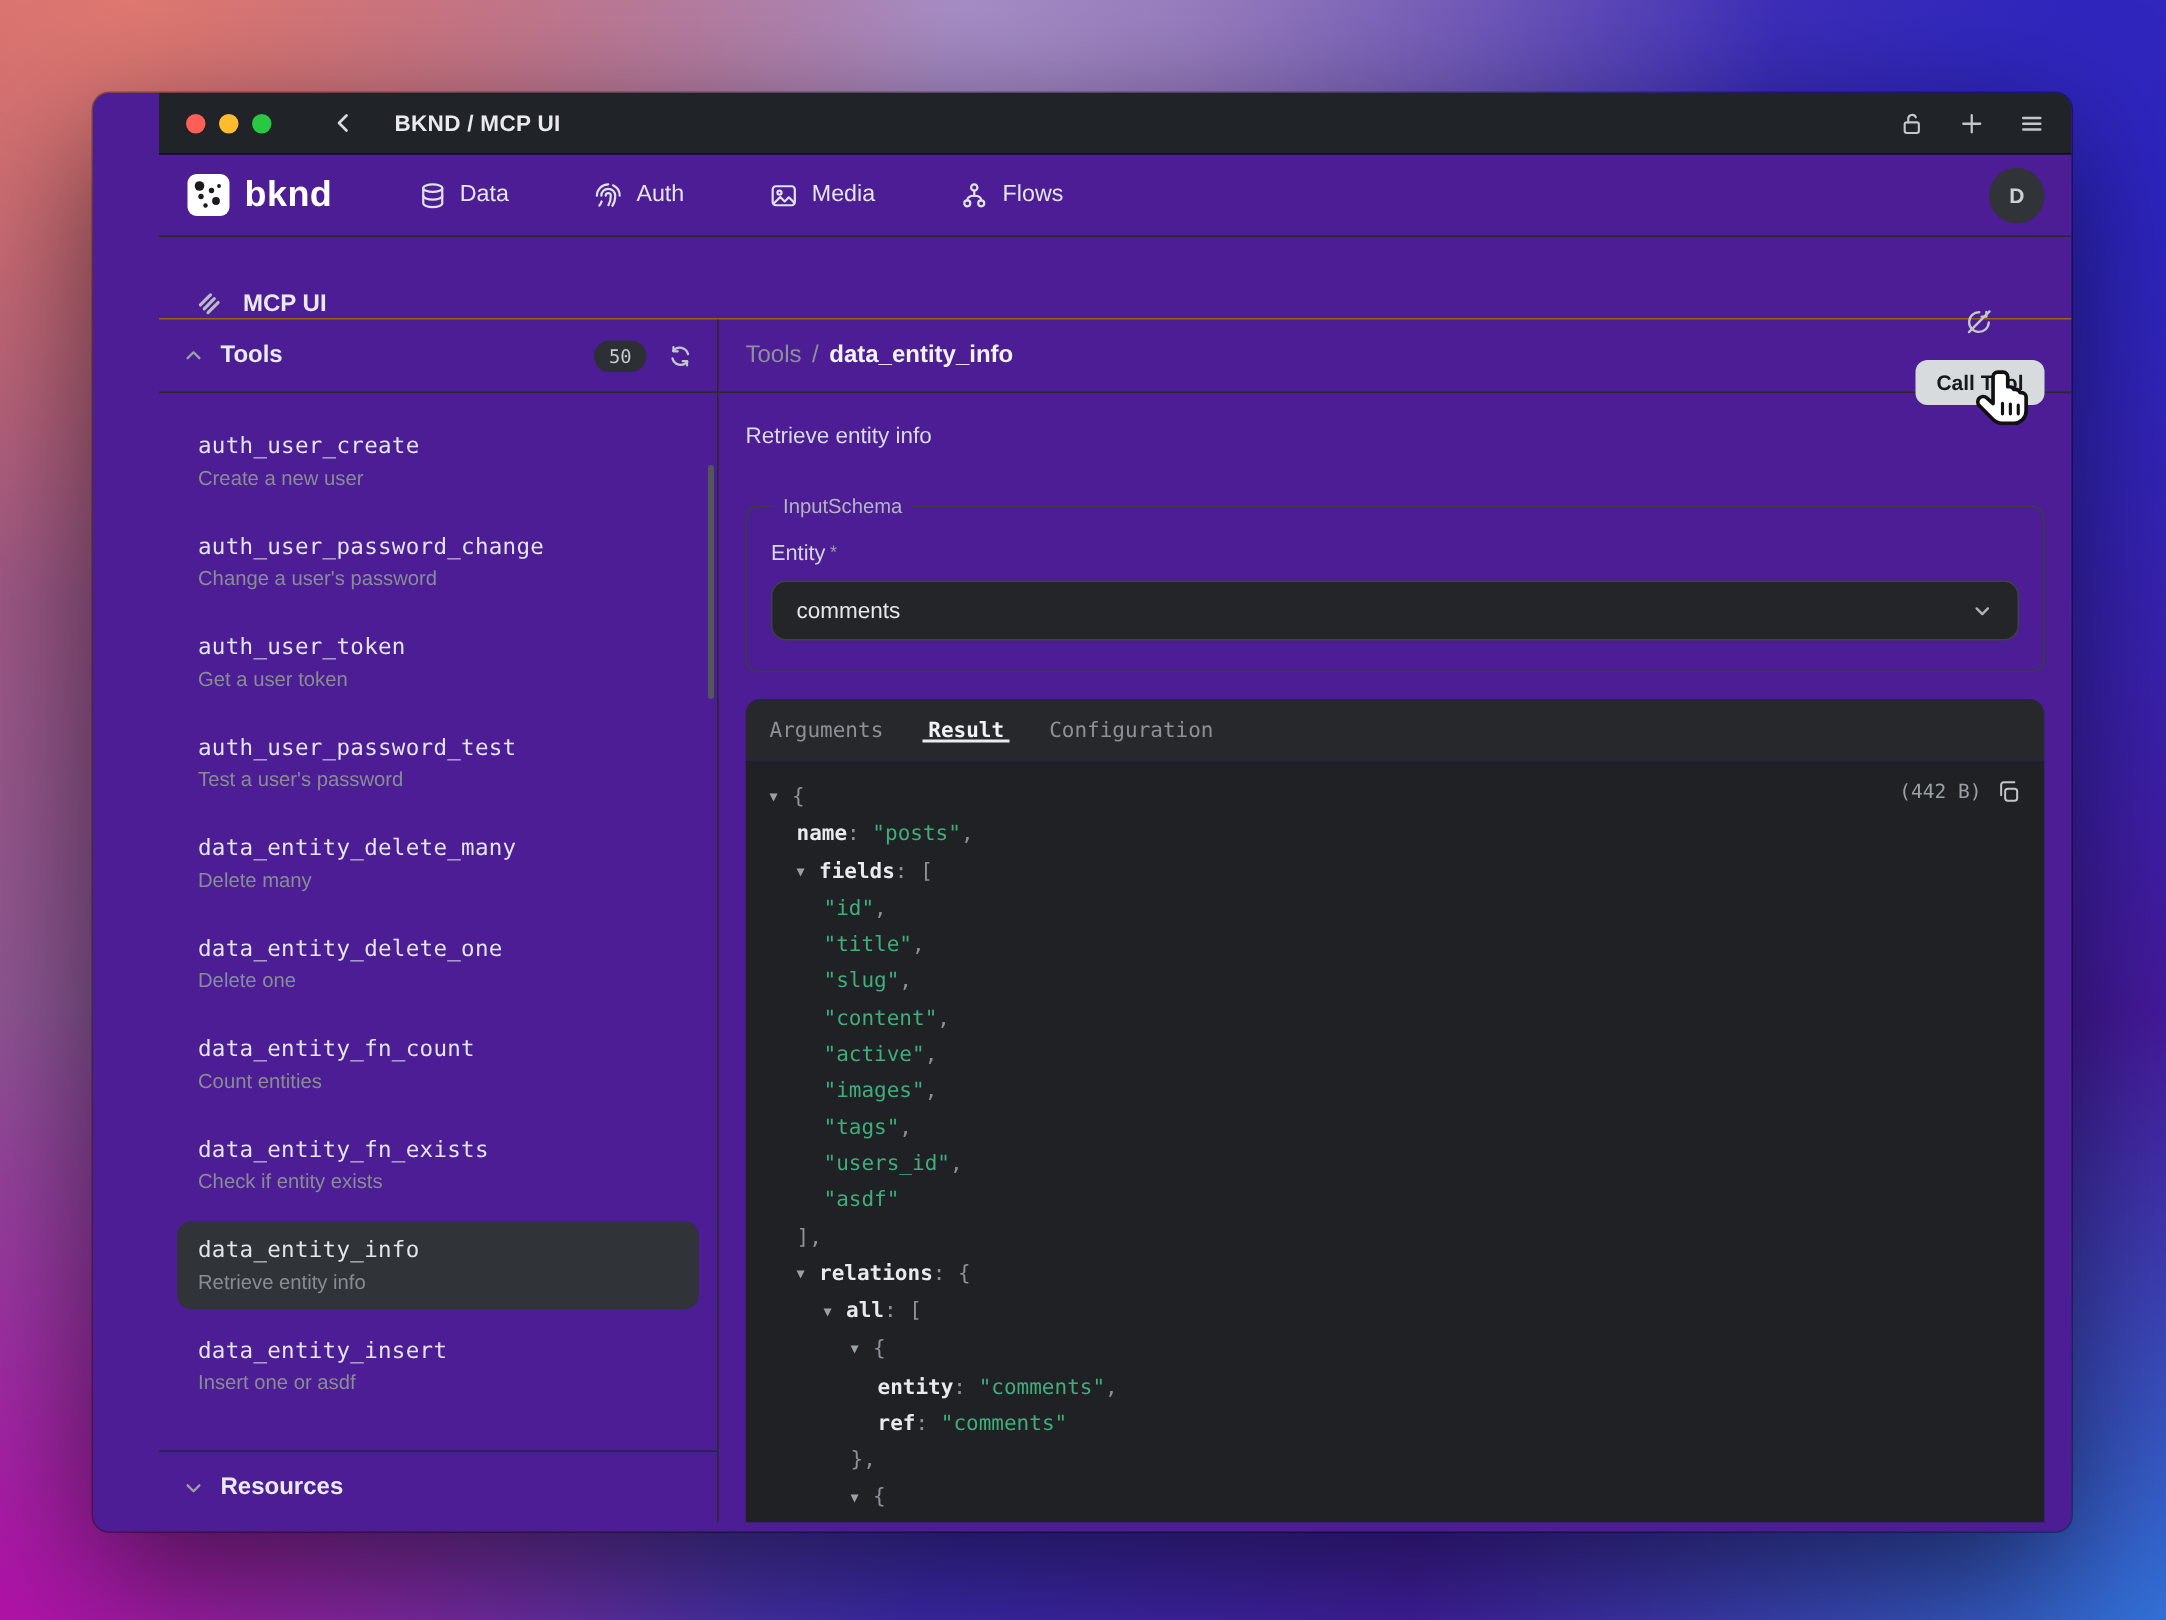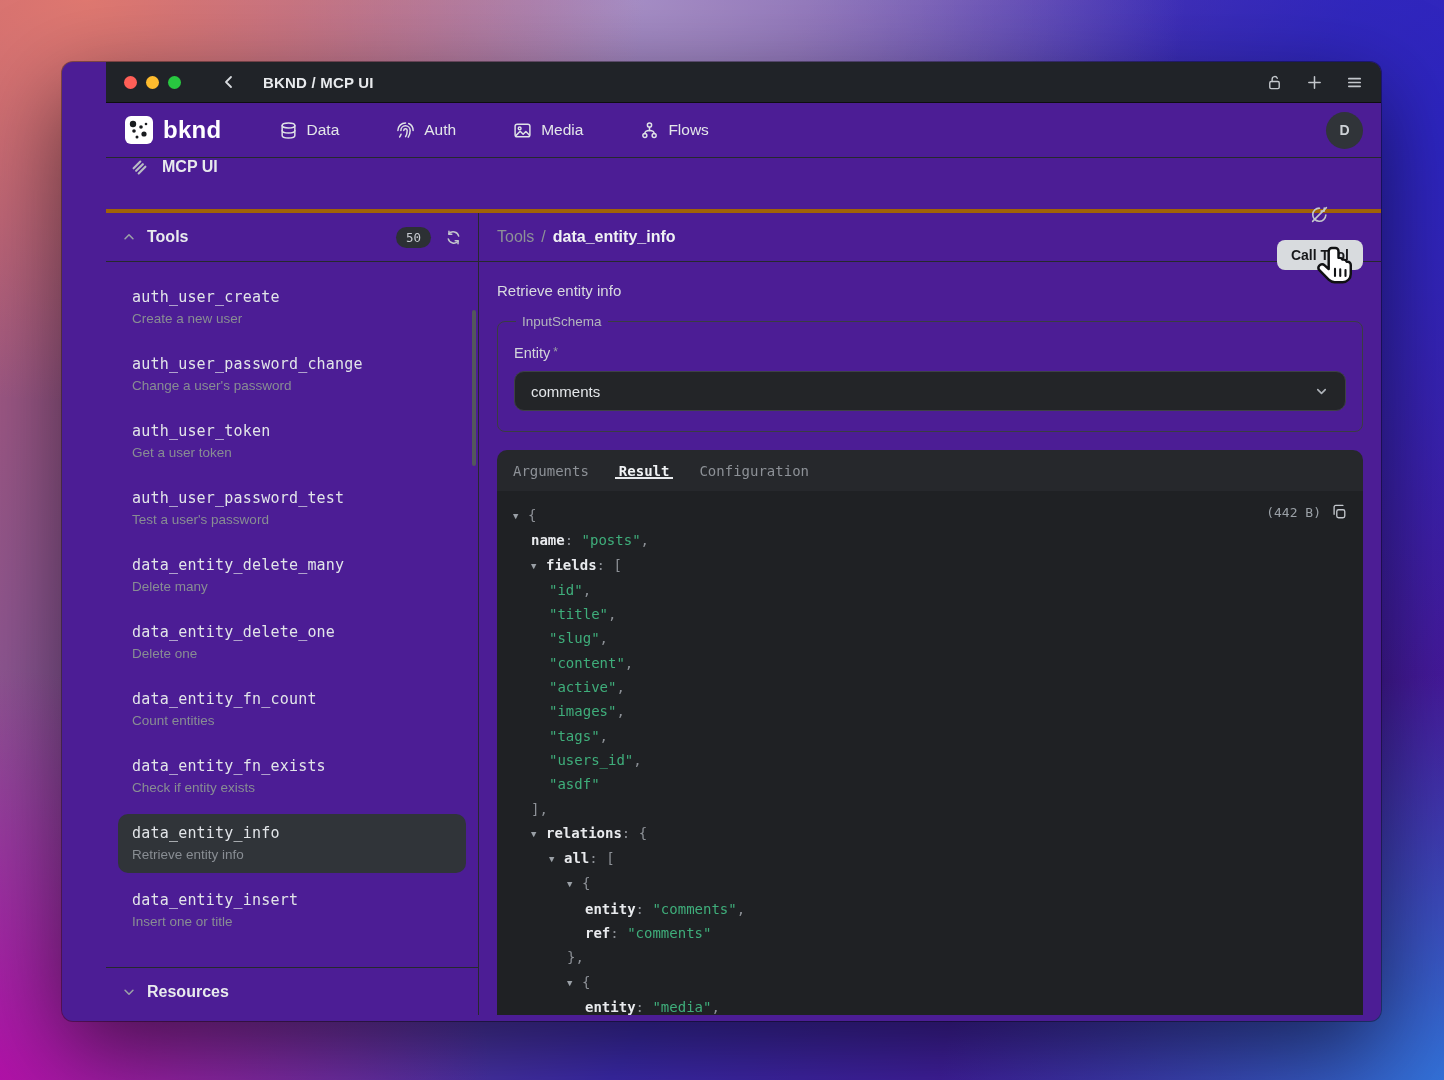--- a/index.html
+++ b/index.html
@@ -34,22 +34,22 @@
   
   .navbar{ height:55px; display:flex; align-items:center; padding:0 18px;
     border-bottom:1px solid #26292d; }
   .brand{ display:flex; align-items:center; gap:9px; }
   .brand-name{ font-size:24px; font-weight:800; letter-spacing:.3px; color:#fff; }
   .nav-item{ display:flex; align-items:center; gap:9px; margin-left:57px; color:#e3e6e9;
     font-size:15.5px; cursor:default; }
   .avatar{ margin-left:auto; width:37px; height:37px; border-radius:50%; background:#303439;
     display:flex; align-items:center; justify-content:center; font-size:14px; font-weight:700; color:#ced2d7; }
   
-  .mcpbar{ height:55px; display:flex; align-items:flex-start; padding:0 24px;
-    border-bottom:4px solid #a16207; }
+  .mcpbar{ height:55px; display:flex; align-items:flex-end; padding:0 24px;
+    border-bottom:1px solid #a16207; }
   .mcp-title{ margin-left:13px; font-size:16px; font-weight:700; }
   .url-pill{ margin-left:22px; height:30px; background:#2a2d32; border-radius:15px;
     display:flex; align-items:center; gap:8px; padding:0 14px 0 10px;
     color:#c9cdd2; font-family:"DejaVu Sans Mono", monospace; font-size:13px; }
   
   .content{ display:flex; height:802px; }
   .sidebar{ width:373px; border-right:1px solid #26292d; display:flex; flex-direction:column; position:relative; }
   .side-head{ height:49px; display:flex; align-items:center; padding:0 16px;
     border-bottom:1px solid #26292d; flex:none; }
   .side-head .sec-label{ font-size:16px; font-weight:700; margin-left:11px; }
@@ -72,21 +72,21 @@
     border-bottom:1px solid #26292d; flex:none; }
   .crumb-sec{ color:#8d9197; font-size:16px; }
   .crumb-sep{ color:#8d9197; font-size:16px; margin:0 7px; }
   .crumb-cur{ color:#f0f2f4; font-size:16px; font-weight:700; }
   .head-right{ margin-left:auto; display:flex; align-items:center; gap:16px;flex-direction:column; }
   .icon-btn{ color:#c3c7cc; display:flex; }
   .call-btn{ background:#d8dbde; color:#17181a; border:none; border-radius:8px;
     height:30px; padding:0 14px; font-size:14px; font-weight:600; font-family:"Liberation Sans", sans-serif; }
   .main-body{ padding:20px 18px 0 18px; flex:1; min-height:0; display:flex; flex-direction:column; }
   .tool-description{ font-size:15px; color:#d8dbdf; }
-  fieldset.schema{ margin-top:15px; border:1px solid #3a3d42; border-radius:8px;
+  fieldset.schema{ margin-top:31px; border:1px solid #3a3d42; border-radius:8px;
     padding:10px 16px 20px 16px; }
   fieldset.schema legend{ color:#b2b6bc; font-size:13.5px; padding:0 6px; margin-left:2px; }
   .field-label{ font-size:14.5px; color:#d3d6da; margin:6px 0 10px 0; display:block; }
   .req{ color:#9aa0a6; font-size:12px; vertical-align:top; margin-left:3px; }
   .select{ height:40px; background:#232528; border:1px solid #3e4145; border-radius:10px;
     display:flex; align-items:center; padding:0 16px; font-size:15px; color:#e4e7ea; }
   .select .chev{ margin-left:auto; color:#aeb3b9; display:flex; }
   
   .result-card{ margin-top:18px; flex:1; min-height:0; display:flex; flex-direction:column;
     border-radius:10px 10px 0 0; overflow:hidden; }
@@ -269,21 +269,21 @@
           <div class="tool-item">
             <div class="tool-name">data_entity_fn_exists</div>
             <div class="tool-desc">Check if entity exists</div>
           </div>
           <div class="tool-item selected">
             <div class="tool-name">data_entity_info</div>
             <div class="tool-desc">Retrieve entity info</div>
           </div>
           <div class="tool-item">
             <div class="tool-name">data_entity_insert</div>
-            <div class="tool-desc">Insert one or title</div>
+            <div class="tool-desc">Insert one or asdf</div>
           </div>
         </div>
       <div class="side-scrollthumb"></div>
       <div class="side-foot">
         <svg width="14" height="14" viewBox="0 0 16 16" fill="none" stroke="#9aa0a6" stroke-width="1.8" stroke-linecap="round" stroke-linejoin="round">
             <path d="M3.5 6l4.5 4.5L12.5 6"></path>
           </svg>
         <span class="sec-label">Resources</span>
       </div>
     </div>

